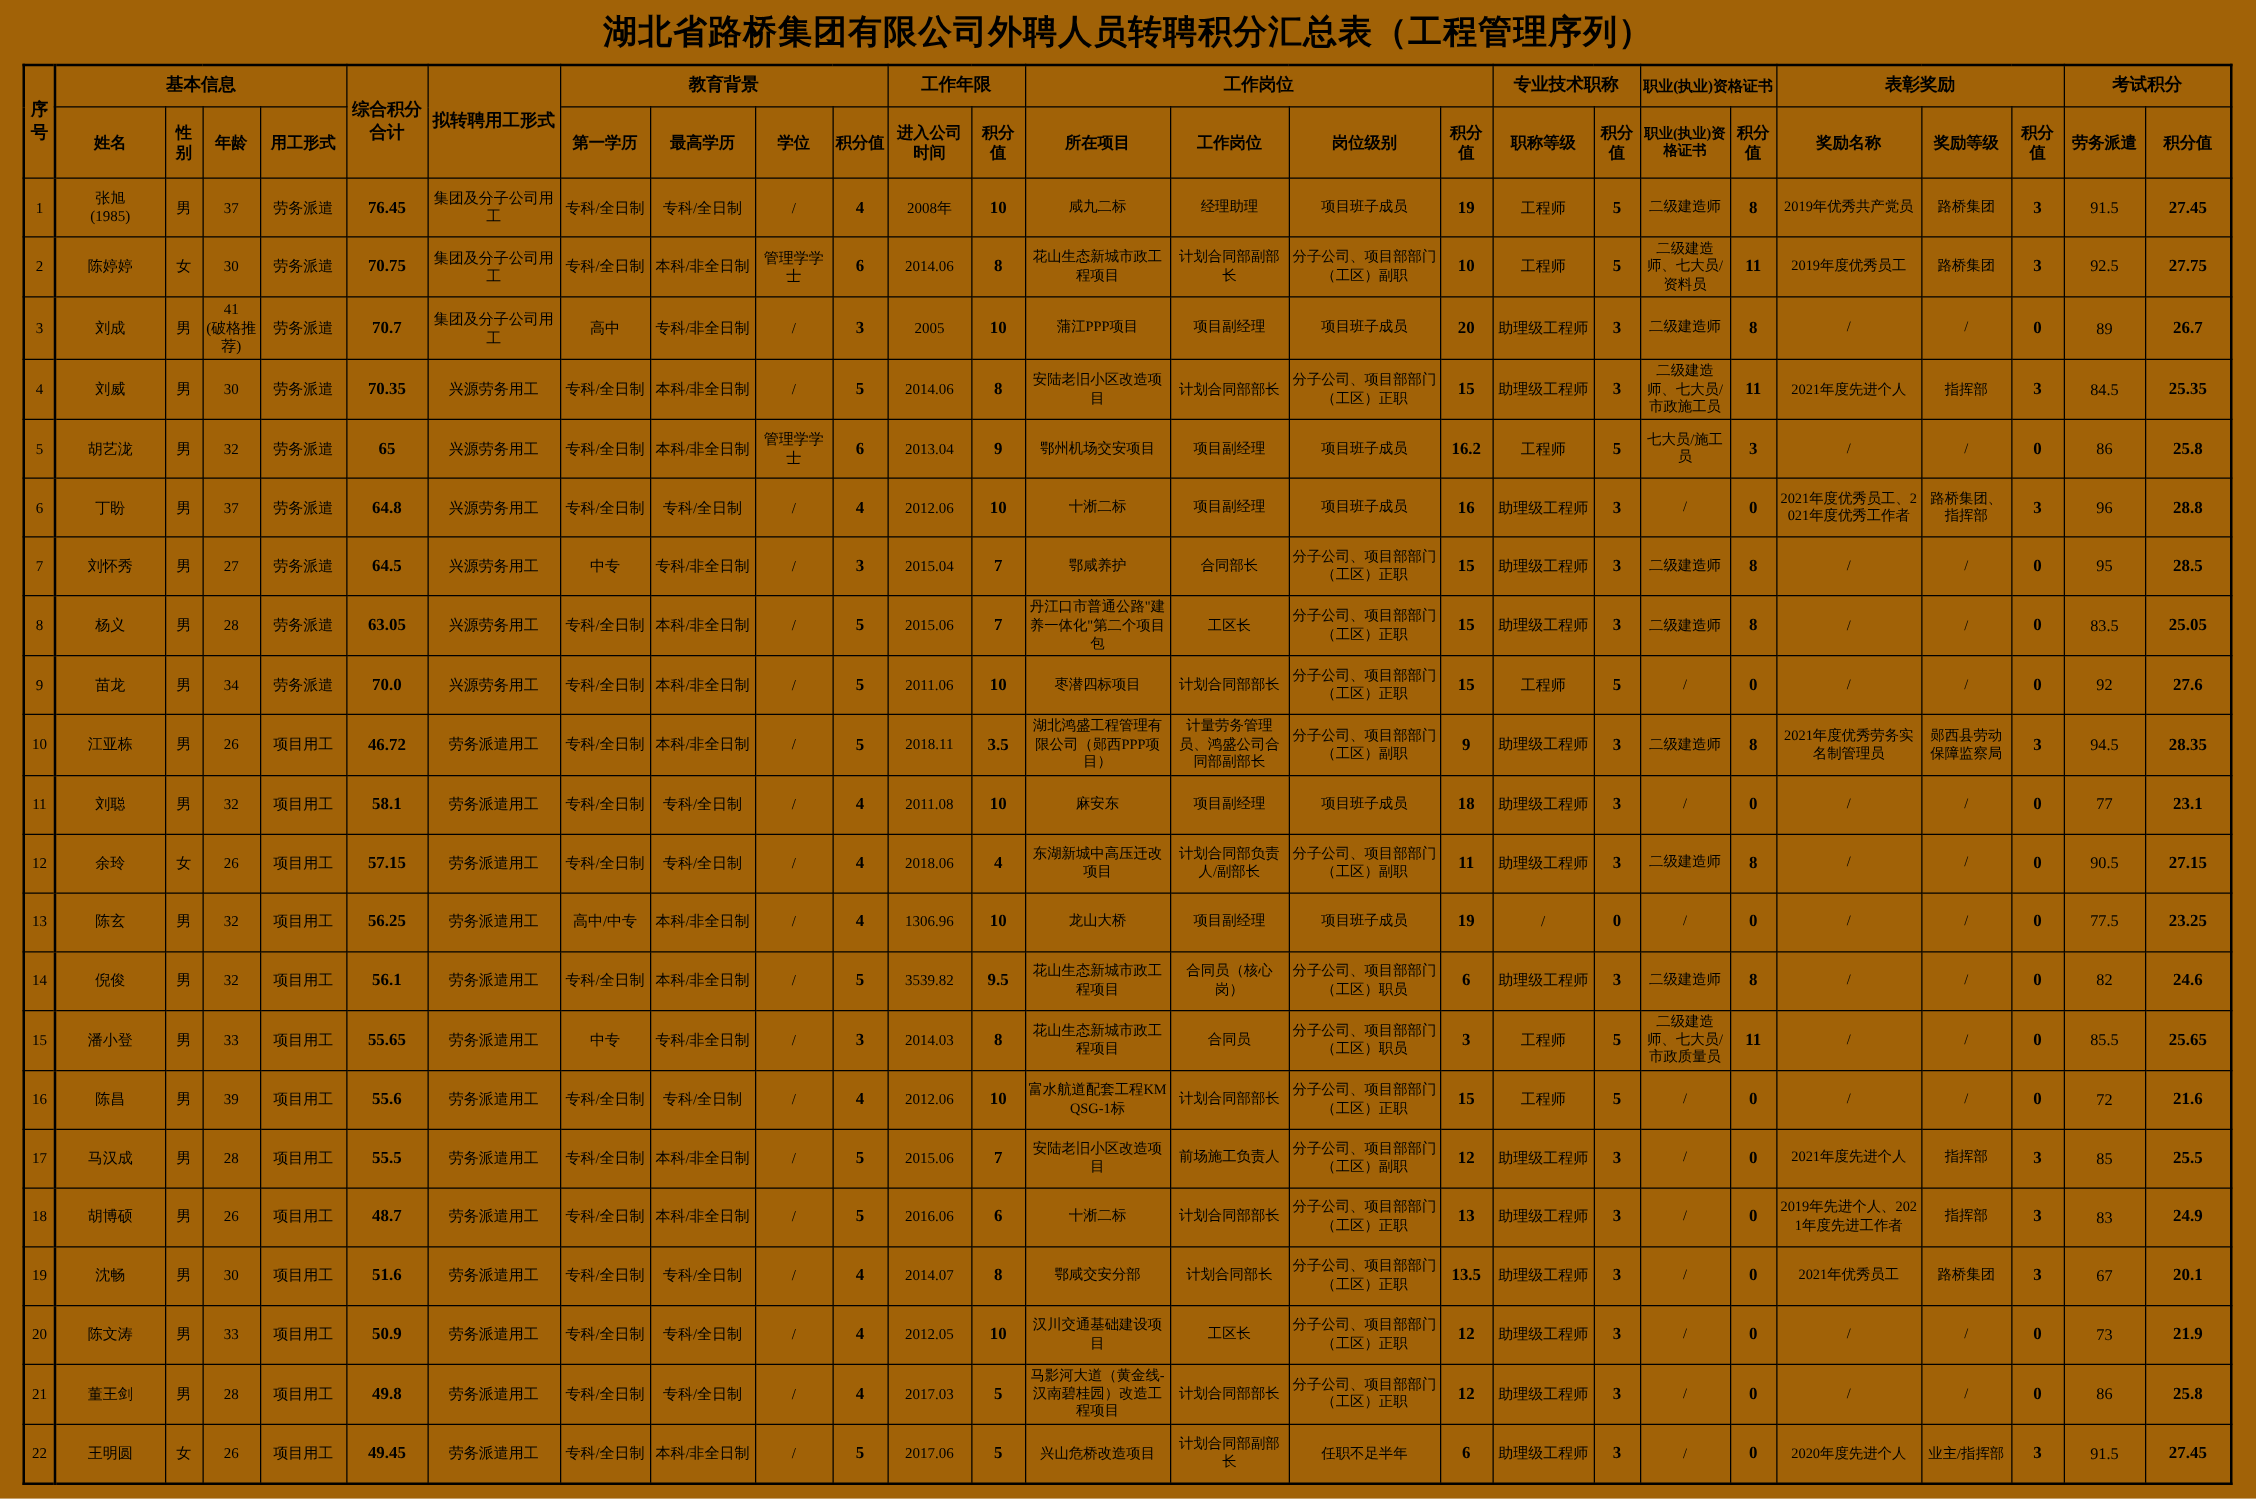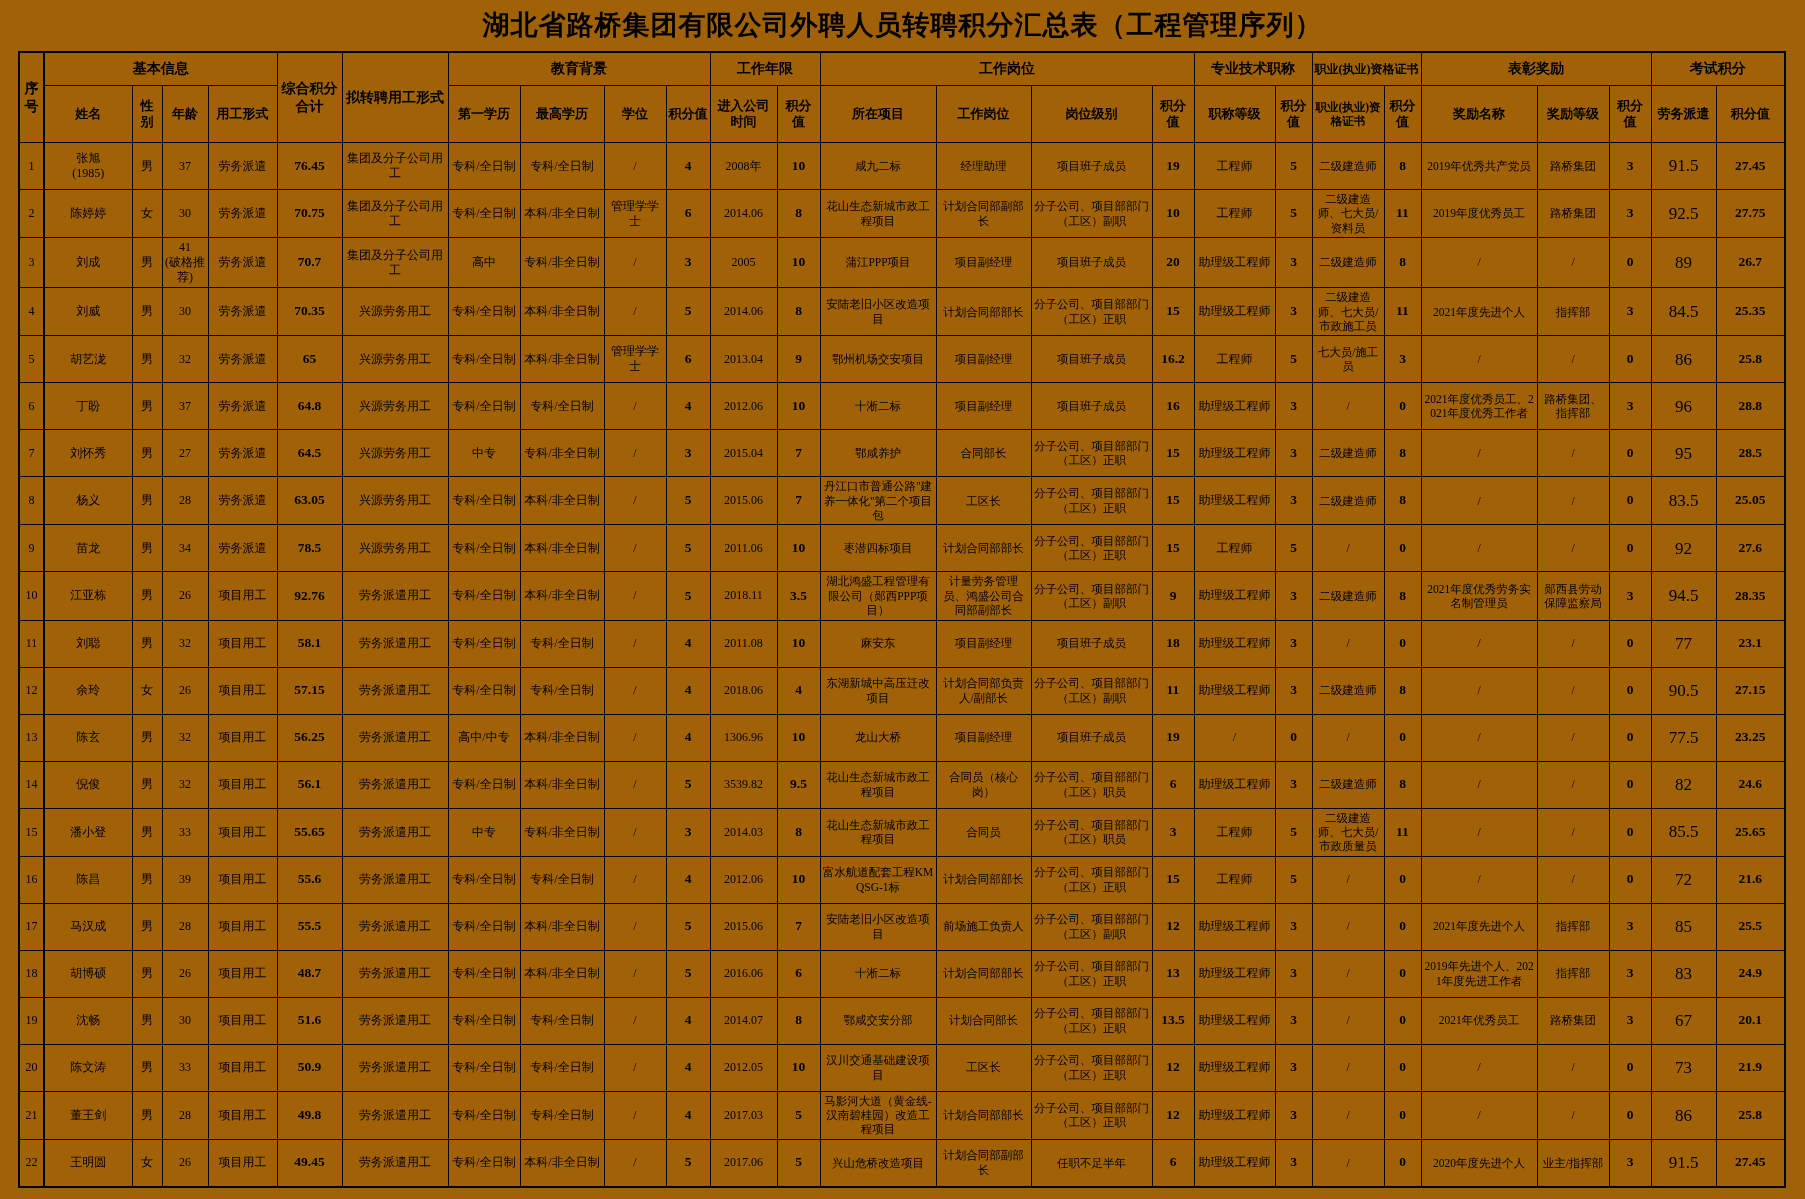--- a/index.html
+++ b/index.html
@@ -31,21 +31,21 @@
   tbody td{font-size:12px;height:42px;}
   
   tbody td:nth-child(6),
   tbody td:nth-child(11),
   tbody td:nth-child(13),
   tbody td:nth-child(17),
   tbody td:nth-child(19),
   tbody td:nth-child(21),
   tbody td:nth-child(24),
   tbody td:nth-child(26){font-weight:bold;font-size:13.5px;}
-  tbody td:nth-child(25){font-size:17px;text-align:center;}
+  tbody td:nth-child(25){font-size:13px;text-align:center;}
   
   table.score th.idx, table.score td:first-child{border-right:2px solid #000;}
   
   tbody td:nth-child(14), tbody td:nth-child(15), tbody td:nth-child(16),
   tbody td:nth-child(20), tbody td:nth-child(22), tbody td:nth-child(23){font-size:11.5px;}
 </style>
 </head>
 <body>
 
 <div class="page">
@@ -348,21 +348,21 @@
           <td>0</td>
           <td>83.5</td>
           <td>25.05</td>
         </tr>
         <tr>
           <td>9</td>
           <td>苗龙</td>
           <td>男</td>
           <td>34</td>
           <td>劳务派遣</td>
-          <td>78.5</td>
+          <td>70.0</td>
           <td>兴源劳务用工</td>
           <td>专科/全日制</td>
           <td>本科/非全日制</td>
           <td>/</td>
           <td>5</td>
           <td>2011.06</td>
           <td>10</td>
           <td>枣潜四标项目</td>
           <td>计划合同部部长</td>
           <td>分子公司、项目部部门（工区）正职</td>
@@ -376,21 +376,21 @@
           <td>0</td>
           <td>92</td>
           <td>27.6</td>
         </tr>
         <tr>
           <td>10</td>
           <td>江亚栋</td>
           <td>男</td>
           <td>26</td>
           <td>项目用工</td>
-          <td>92.76</td>
+          <td>46.72</td>
           <td>劳务派遣用工</td>
           <td>专科/全日制</td>
           <td>本科/非全日制</td>
           <td>/</td>
           <td>5</td>
           <td>2018.11</td>
           <td>3.5</td>
           <td>湖北鸿盛工程管理有限公司（郧西PPP项目）</td>
           <td>计量劳务管理员、鸿盛公司合同部副部长</td>
           <td>分子公司、项目部部门（工区）副职</td>

